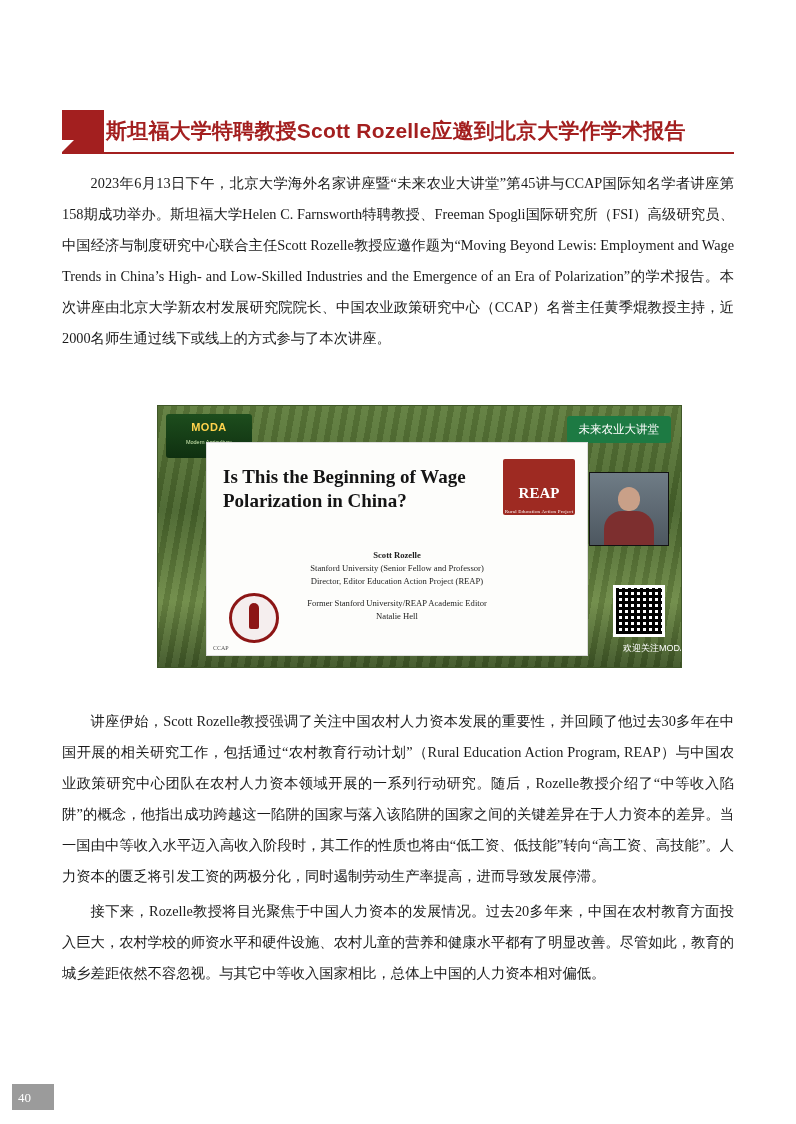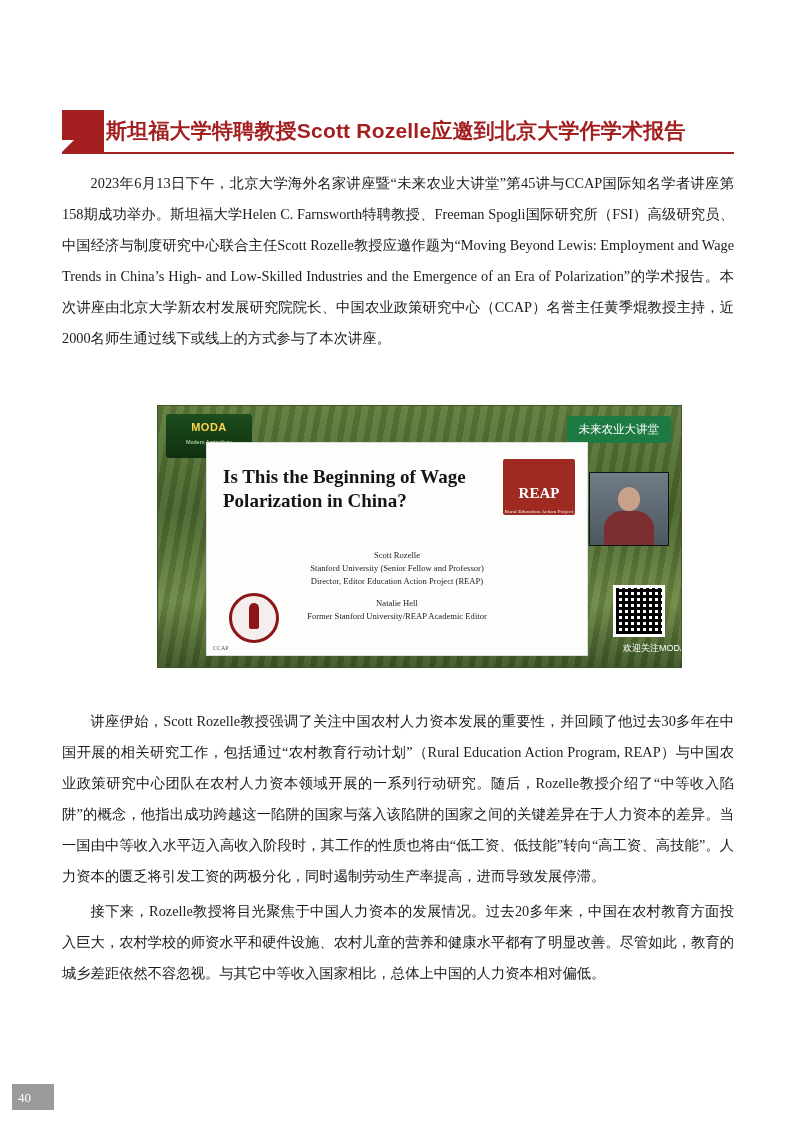--- a/index.html
+++ b/index.html
@@ -244,21 +244,21 @@
     position: absolute;
     left: 0;
     right: 0;
     top: 106px;
     text-align: center;
     font-size: 8.6px;
     line-height: 13px;
     color: #1c1c1c;
     font-family: "Liberation Serif", serif;
   }
-  .slide-credits .nm { font-weight: normal; }
+  .slide-credits .nm { font-weight: bold; }
   .slide-credits .gap { display:block; height:9px; }
   .stanford-seal {
     position: absolute;
     left: 22px;
     bottom: 12px;
     width: 44px;
     height: 44px;
     border-radius: 50%;
     border: 3px solid #8c1515;
     background: #f5eeee;
@@ -388,22 +388,22 @@
       <div class="slide-title">Is This the Beginning of Wage Polarization in China?</div>
       <div class="reap-logo">
         <span>REAP</span>
         <small>Rural Education Action Project</small>
       </div>
       <div class="slide-credits">
         <div class="nm">Scott Rozelle</div>
         <div>Stanford University (Senior Fellow and Professor)</div>
         <div>Director, Editor Education Action Project (REAP)</div>
         <span class="gap"></span>
+        <div>Former Stanford University/REAP Academic Editor</div>
         <div>Natalie Hell</div>
-        <div>Former Stanford University/REAP Academic Editor</div>
       </div>
       <div class="stanford-seal"></div>
       <div class="ccap-mark">CCAP</div>
     </div>
 
     <div class="webcam">
       <div class="wall"></div>
       <div class="person-head"></div>
       <div class="person-body"></div>
     </div>

